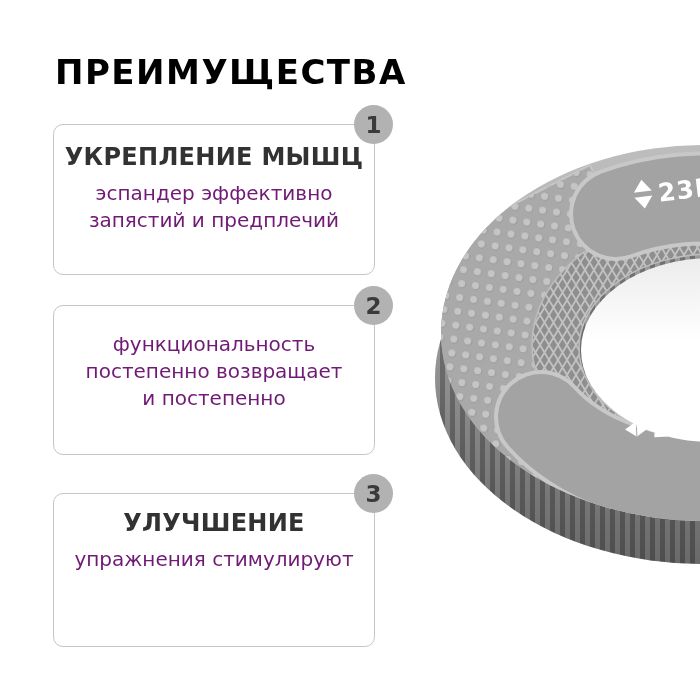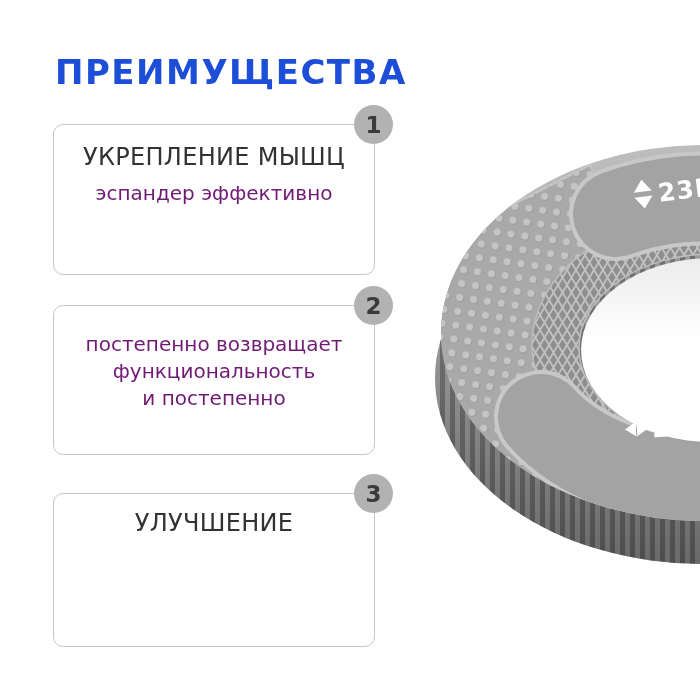--- a/index.html
+++ b/index.html
@@ -6,40 +6,40 @@
   body {
     width: 700px; height: 700px;
     background: #ffffff;
     font-family: "DejaVu Sans", "Liberation Sans", sans-serif;
     position: relative;
     overflow: hidden;
   }
   .page-title {
     position: absolute; left: 55px; top: 52px;
     font-size: 34px; font-weight: 600; letter-spacing: 1.5px;
-    color: #1d4ed8; white-space: nowrap;
+    color: #000000; white-space: nowrap;
   }
   .card {
     position: absolute; left: 53px; width: 322px;
     border: 1.5px solid #c6c6c6; border-radius: 10px;
     background: #ffffff; box-sizing: border-box;
     text-align: center;
   }
   .card-1 { top: 124px; height: 151px; padding-top: 17px; }
   .card-2 { top: 305px; height: 150px; padding-top: 17px; }
   .card-3 { top: 493px; height: 154px; padding-top: 14px; }
   .badge {
     position: absolute; top: -20px; right: -19px;
     width: 39px; height: 39px; border-radius: 50%;
     background: #b2b2b2; color: #3a3a3a;
     font-size: 23px; font-weight: 600;
     display: flex; align-items: center; justify-content: center;
   }
   .heading-line {
-    font-size: 24px; font-weight: 400; line-height: 30px;
+    font-size: 24px; font-weight: 700; line-height: 30px;
     letter-spacing: 0.3px; color: #323232; white-space: nowrap;
   }
   .card-body { margin-top: 8px; }
   .body-line {
     font-size: 20px; line-height: 27px;
     color: #701a75; white-space: nowrap;
   }
   .product-wrap {
     position: absolute; left: 420px; top: 120px;
     width: 280px; height: 560px; overflow: hidden;
@@ -48,36 +48,38 @@
 </head>
 <body>
 
 <div class="page-title">ПРЕИМУЩЕСТВА</div>
 
 <div class="card card-1">
   <div class="badge">1</div>
   <div class="heading-line">УКРЕПЛЕНИЕ МЫШЦ</div>
   <div class="card-body">
     <div class="body-line">эспандер эффективно</div>
+    <div class="body-line">запястий и предплечий</div>
   </div>
 </div>
 
 <div class="card card-2">
   <div class="badge">2</div>
   <div class="card-body">
+    <div class="body-line">функциональность</div>
     <div class="body-line">постепенно возвращает</div>
-    <div class="body-line">функциональность</div>
     <div class="body-line">и постепенно</div>
   </div>
 </div>
 
 <div class="card card-3">
   <div class="badge">3</div>
   <div class="heading-line">УЛУЧШЕНИЕ</div>
   <div class="card-body">
+    <div class="body-line">упражнения стимулируют</div>
   </div>
 </div>
 
 <div class="product-wrap">
   <svg width="280" height="560" viewBox="420 120 280 560" xmlns="http://www.w3.org/2000/svg">
     <defs>
       <linearGradient id="gFace" x1="0" y1="0" x2="0" y2="1">
         <stop offset="0" stop-color="#bdbdbd"></stop>
         <stop offset="0.55" stop-color="#adadad"></stop>
         <stop offset="1" stop-color="#9c9c9c"></stop>

